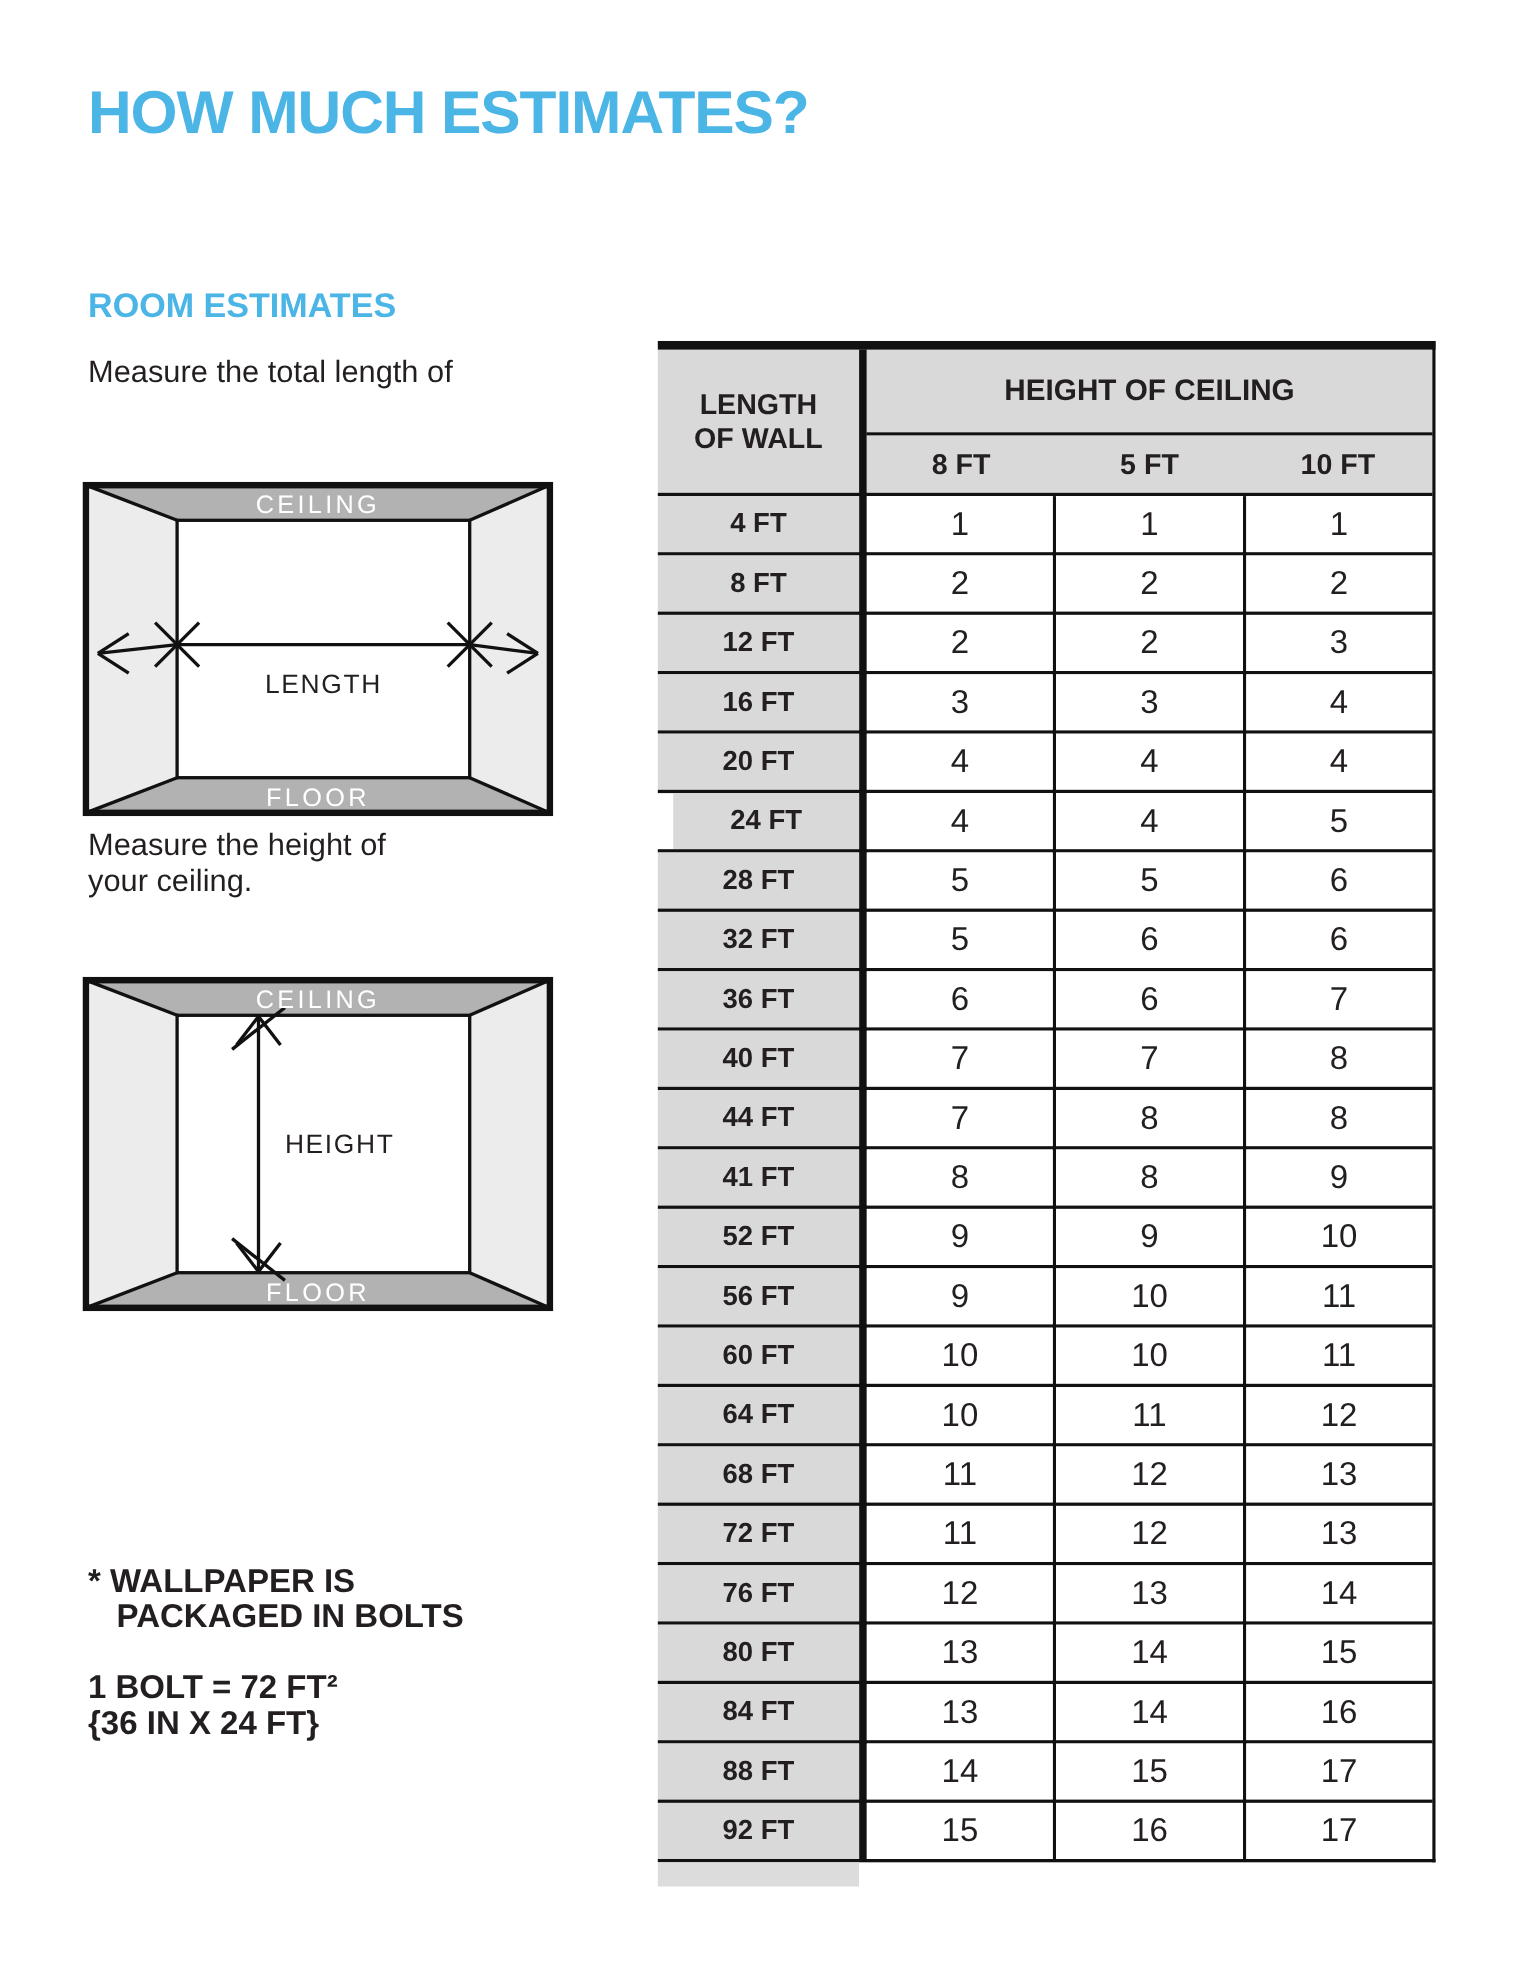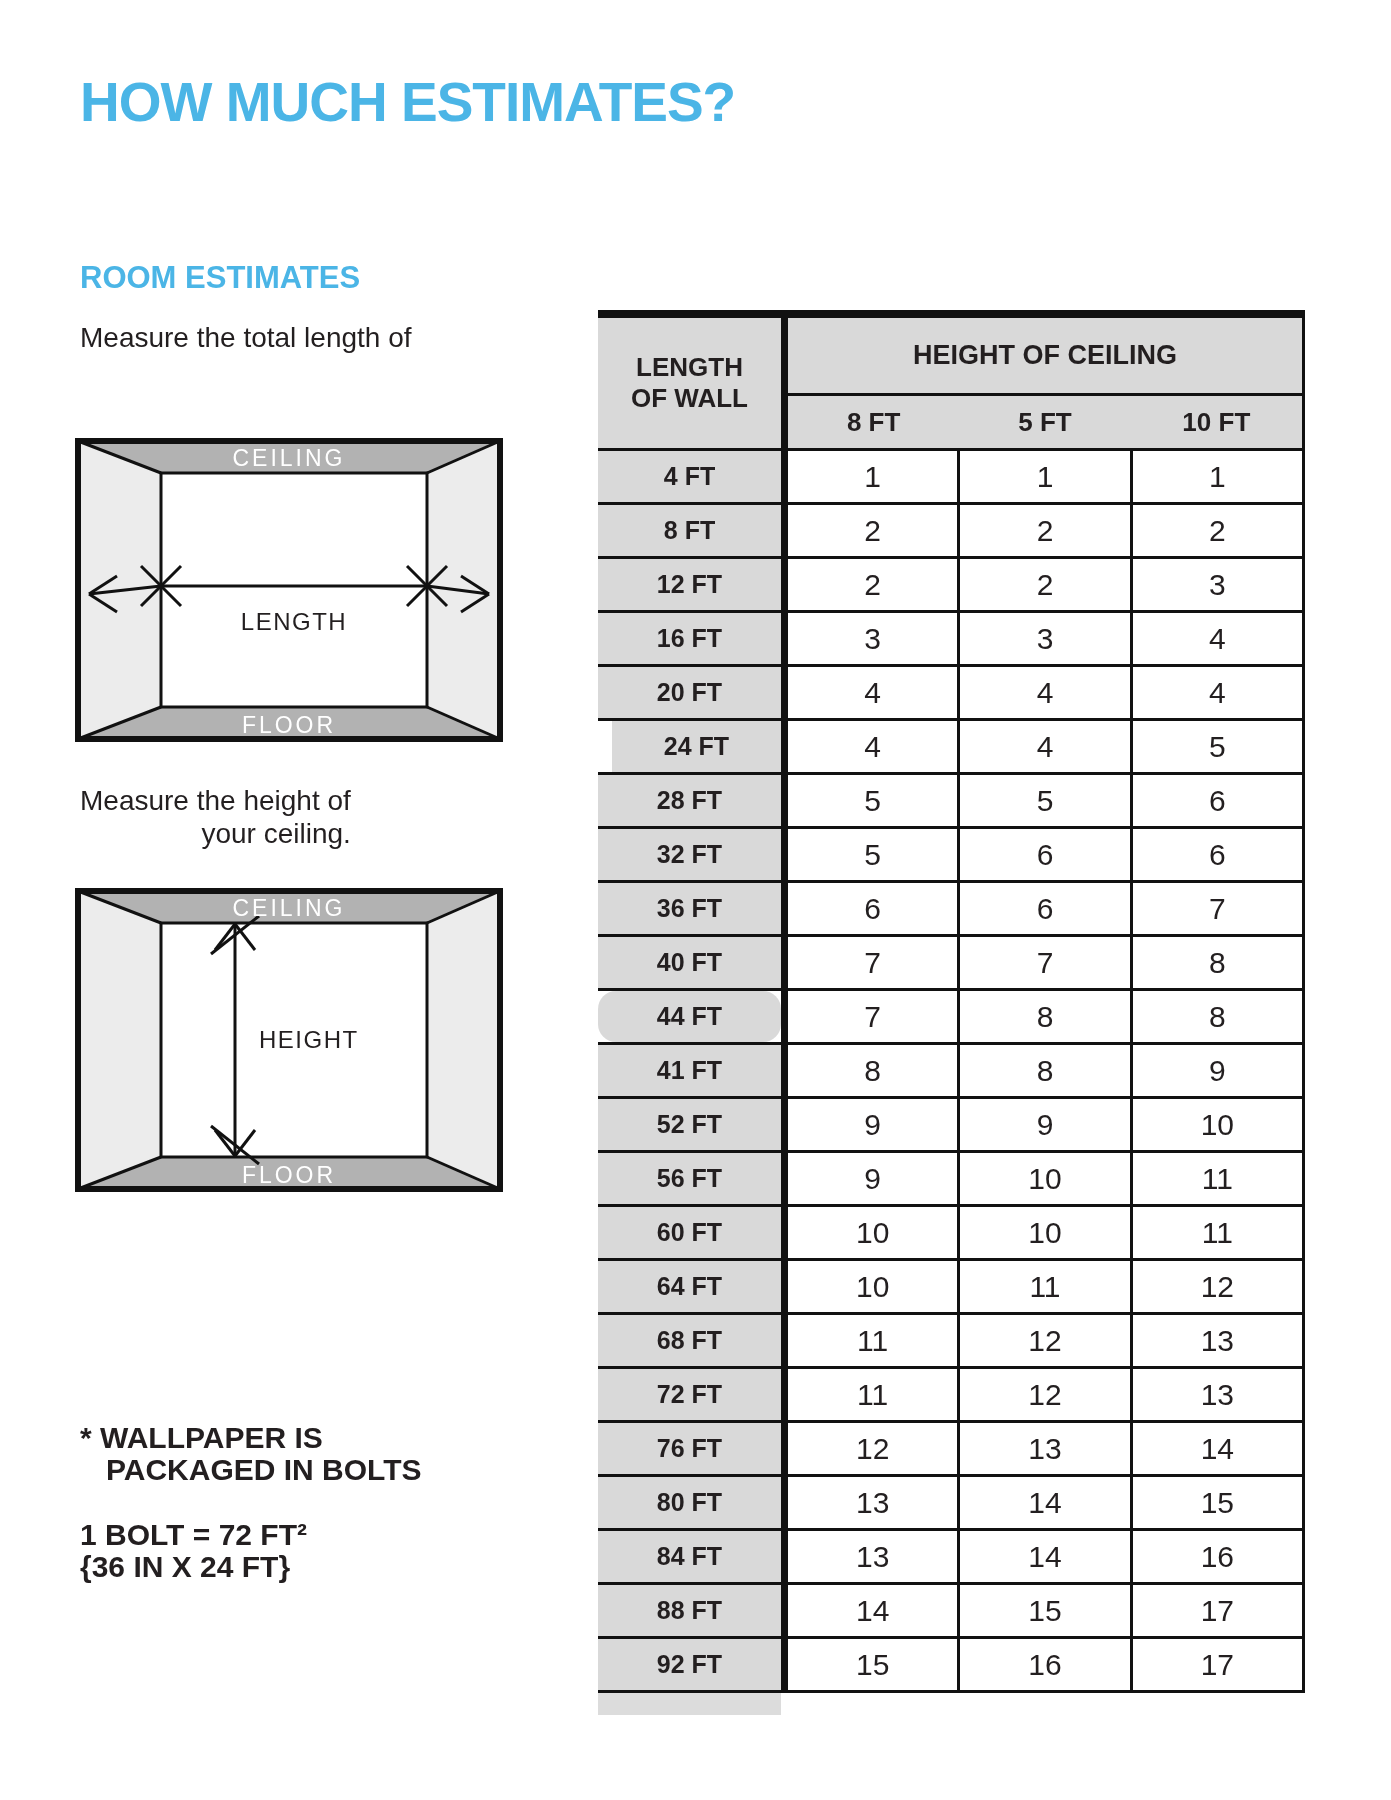--- a/index.html
+++ b/index.html
@@ -19,21 +19,21 @@
     color:#4bb5e6;white-space:nowrap;
   }
   .section-heading{
     font-size:31px;font-weight:bold;color:#4bb5e6;white-space:nowrap;
   }
   #room-heading{left:80px;top:260px;}
   #bolts-heading{left:598px;top:260px;width:707px;text-align:center;}
   
   .para{font-size:28px;line-height:32.5px;color:#231f20;}
   #para1{left:80px;top:322px;}
-  #para2{left:80px;top:785px;text-align:right;}
+  #para2{left:80px;top:752px;}
   #para3{left:80px;top:1227px;}
   .note{font-size:30px;line-height:32px;font-weight:bold;}
   #note{left:80px;top:1422px;}
   #note .indent{padding-left:26px;}
   #bolt-info{left:80px;top:1519px;font-size:30px;line-height:32px;font-weight:bold;}
   
   .diagram{width:428px;height:304px;display:block;}
   #diagram1{left:75px;top:438px;}
   #diagram2{left:75px;top:888px;}
   .diagram text{font-family:"Liberation Sans","DejaVu Sans",sans-serif;}
@@ -216,21 +216,21 @@
         <div class="cell label-cell" style="grid-area: 21 / 1;">36 FT</div>
         <div class="cell data-cell" style="grid-area: 21 / 3;">6</div>
         <div class="cell data-cell" style="grid-area: 21 / 5;">6</div>
         <div class="cell data-cell" style="grid-area: 21 / 7;">7</div>
         <div class="hsep" style="grid-area: 22 / 1 / auto / -1;"></div>
         <div class="cell label-cell" style="grid-area: 23 / 1;">40 FT</div>
         <div class="cell data-cell" style="grid-area: 23 / 3;">7</div>
         <div class="cell data-cell" style="grid-area: 23 / 5;">7</div>
         <div class="cell data-cell" style="grid-area: 23 / 7;">8</div>
         <div class="hsep" style="grid-area: 24 / 1 / auto / -1;"></div>
-        <div class="cell label-cell" style="grid-area: 25 / 1; border-radius: 18px;">44 FT</div>
+        <div class="cell label-cell" style="grid-area: 25 / 1;">44 FT</div>
         <div class="cell data-cell" style="grid-area: 25 / 3;">7</div>
         <div class="cell data-cell" style="grid-area: 25 / 5;">8</div>
         <div class="cell data-cell" style="grid-area: 25 / 7;">8</div>
         <div class="hsep" style="grid-area: 26 / 1 / auto / -1;"></div>
         <div class="cell label-cell" style="grid-area: 27 / 1;">41 FT</div>
         <div class="cell data-cell" style="grid-area: 27 / 3;">8</div>
         <div class="cell data-cell" style="grid-area: 27 / 5;">8</div>
         <div class="cell data-cell" style="grid-area: 27 / 7;">9</div>
         <div class="hsep" style="grid-area: 28 / 1 / auto / -1;"></div>
         <div class="cell label-cell" style="grid-area: 29 / 1;">52 FT</div>

